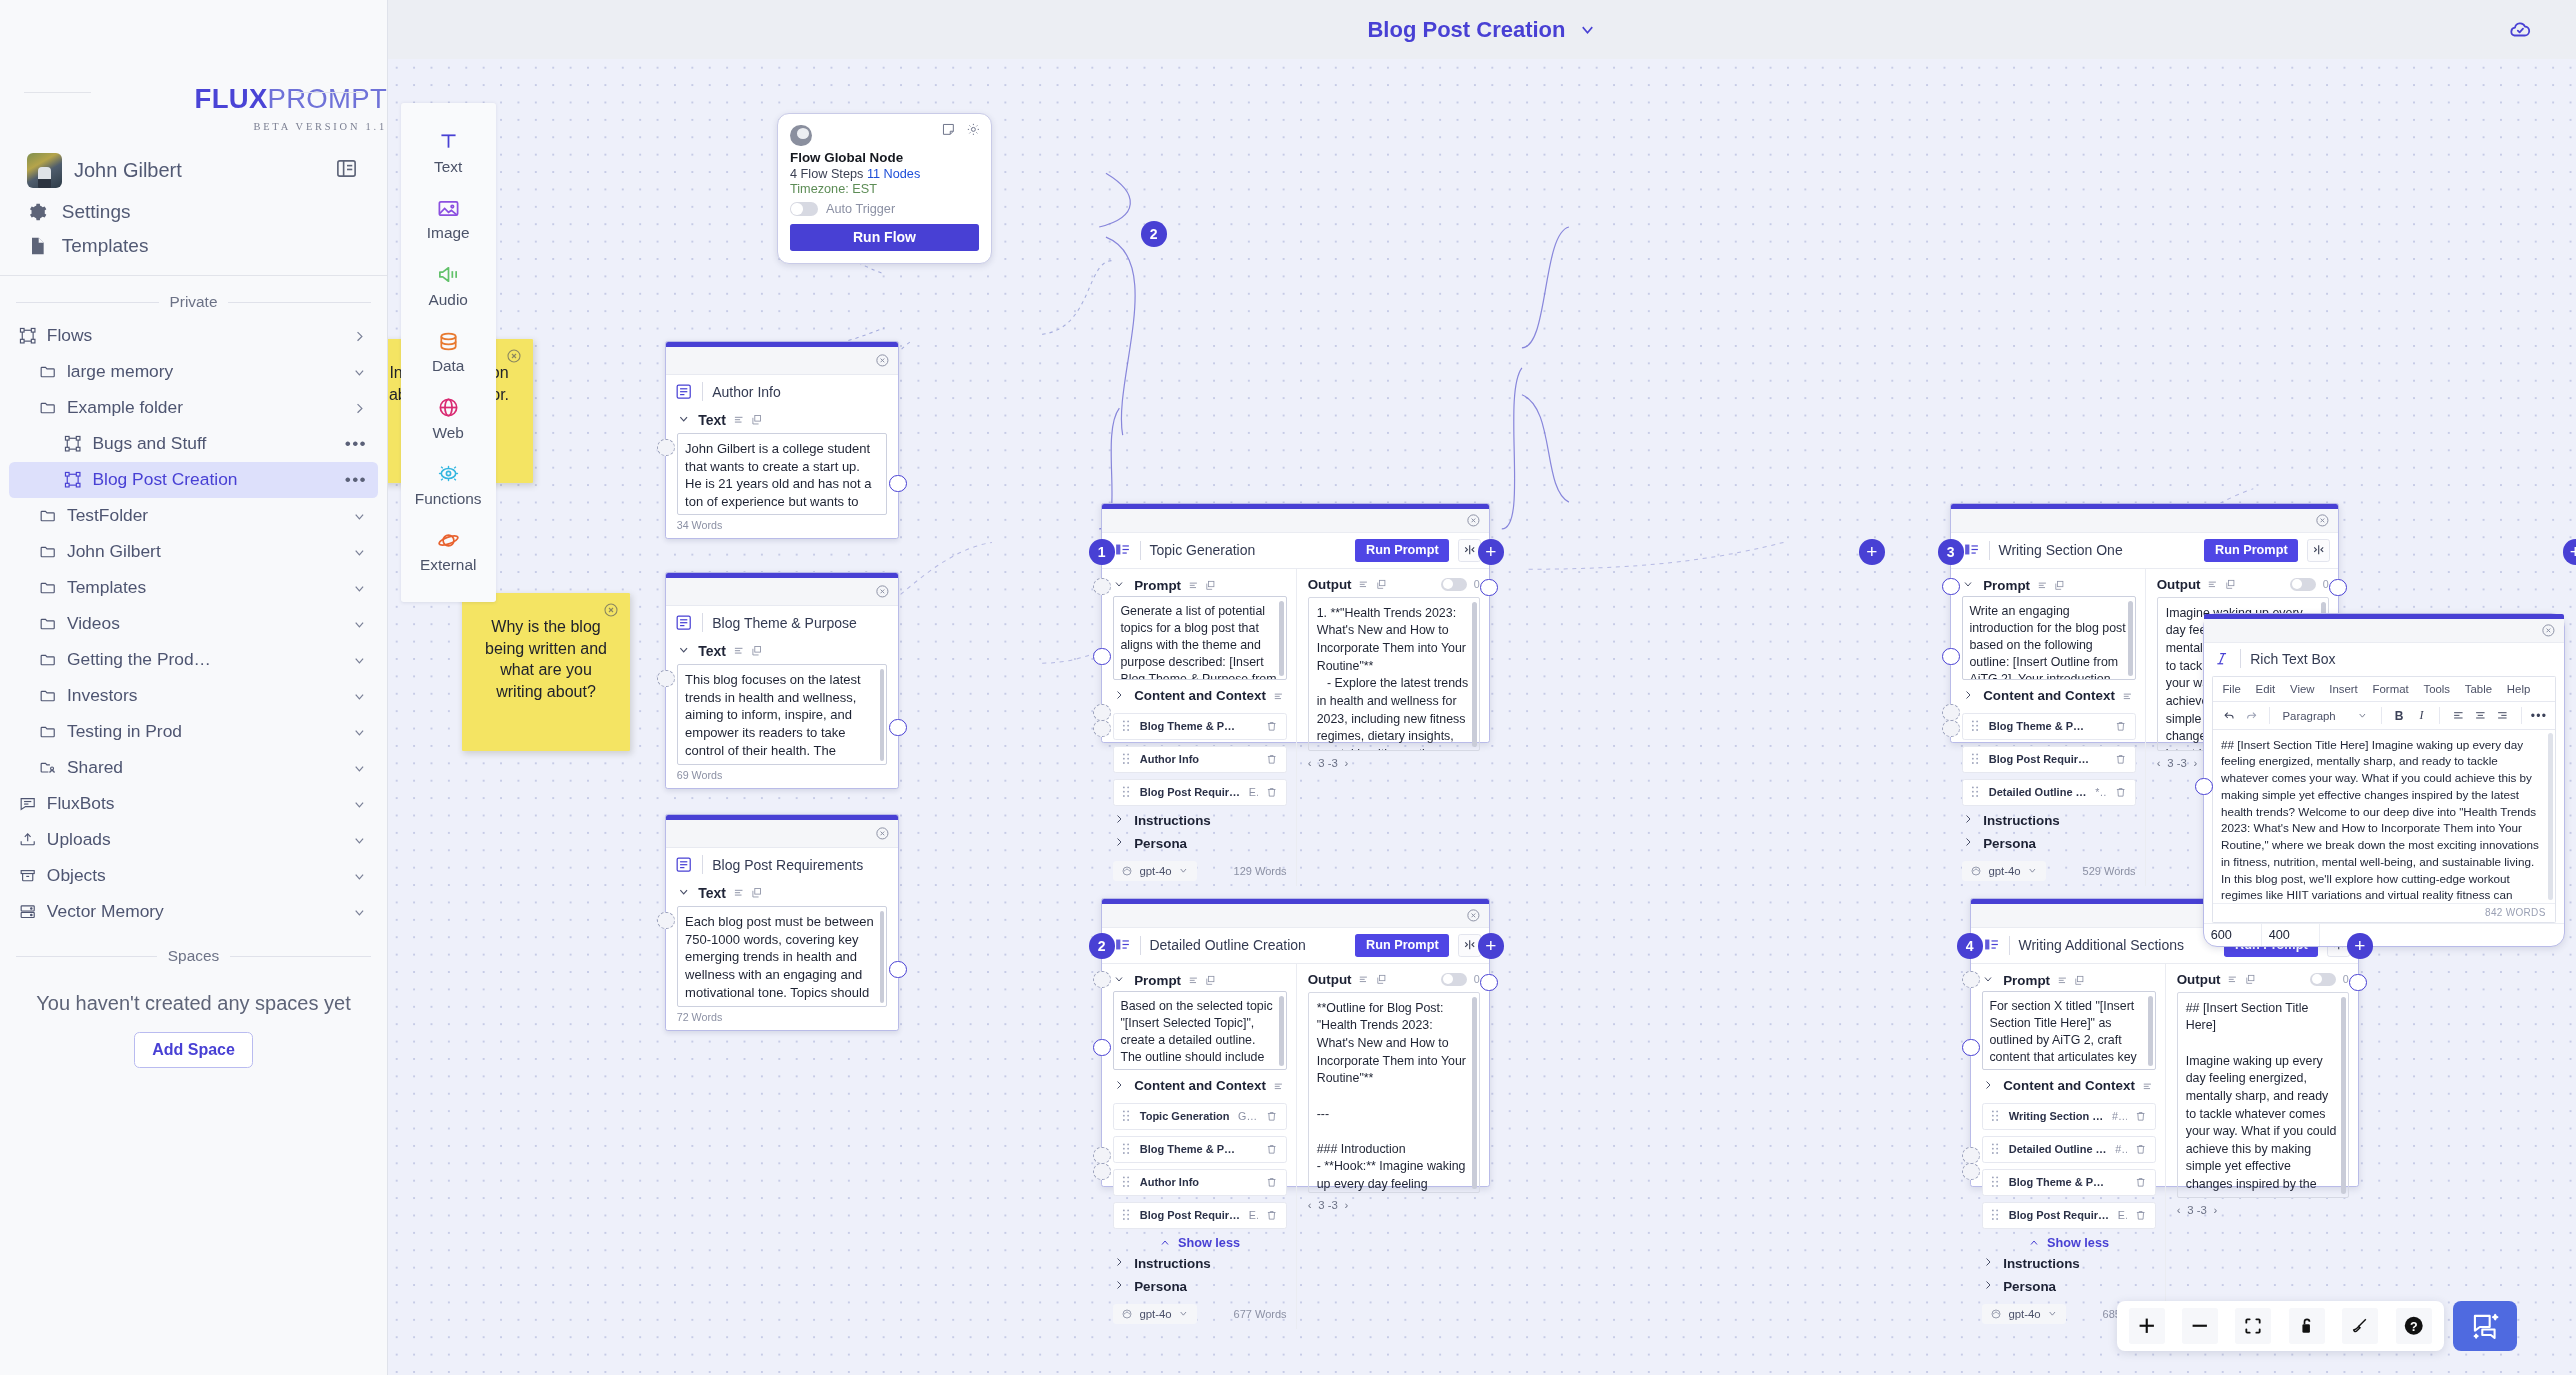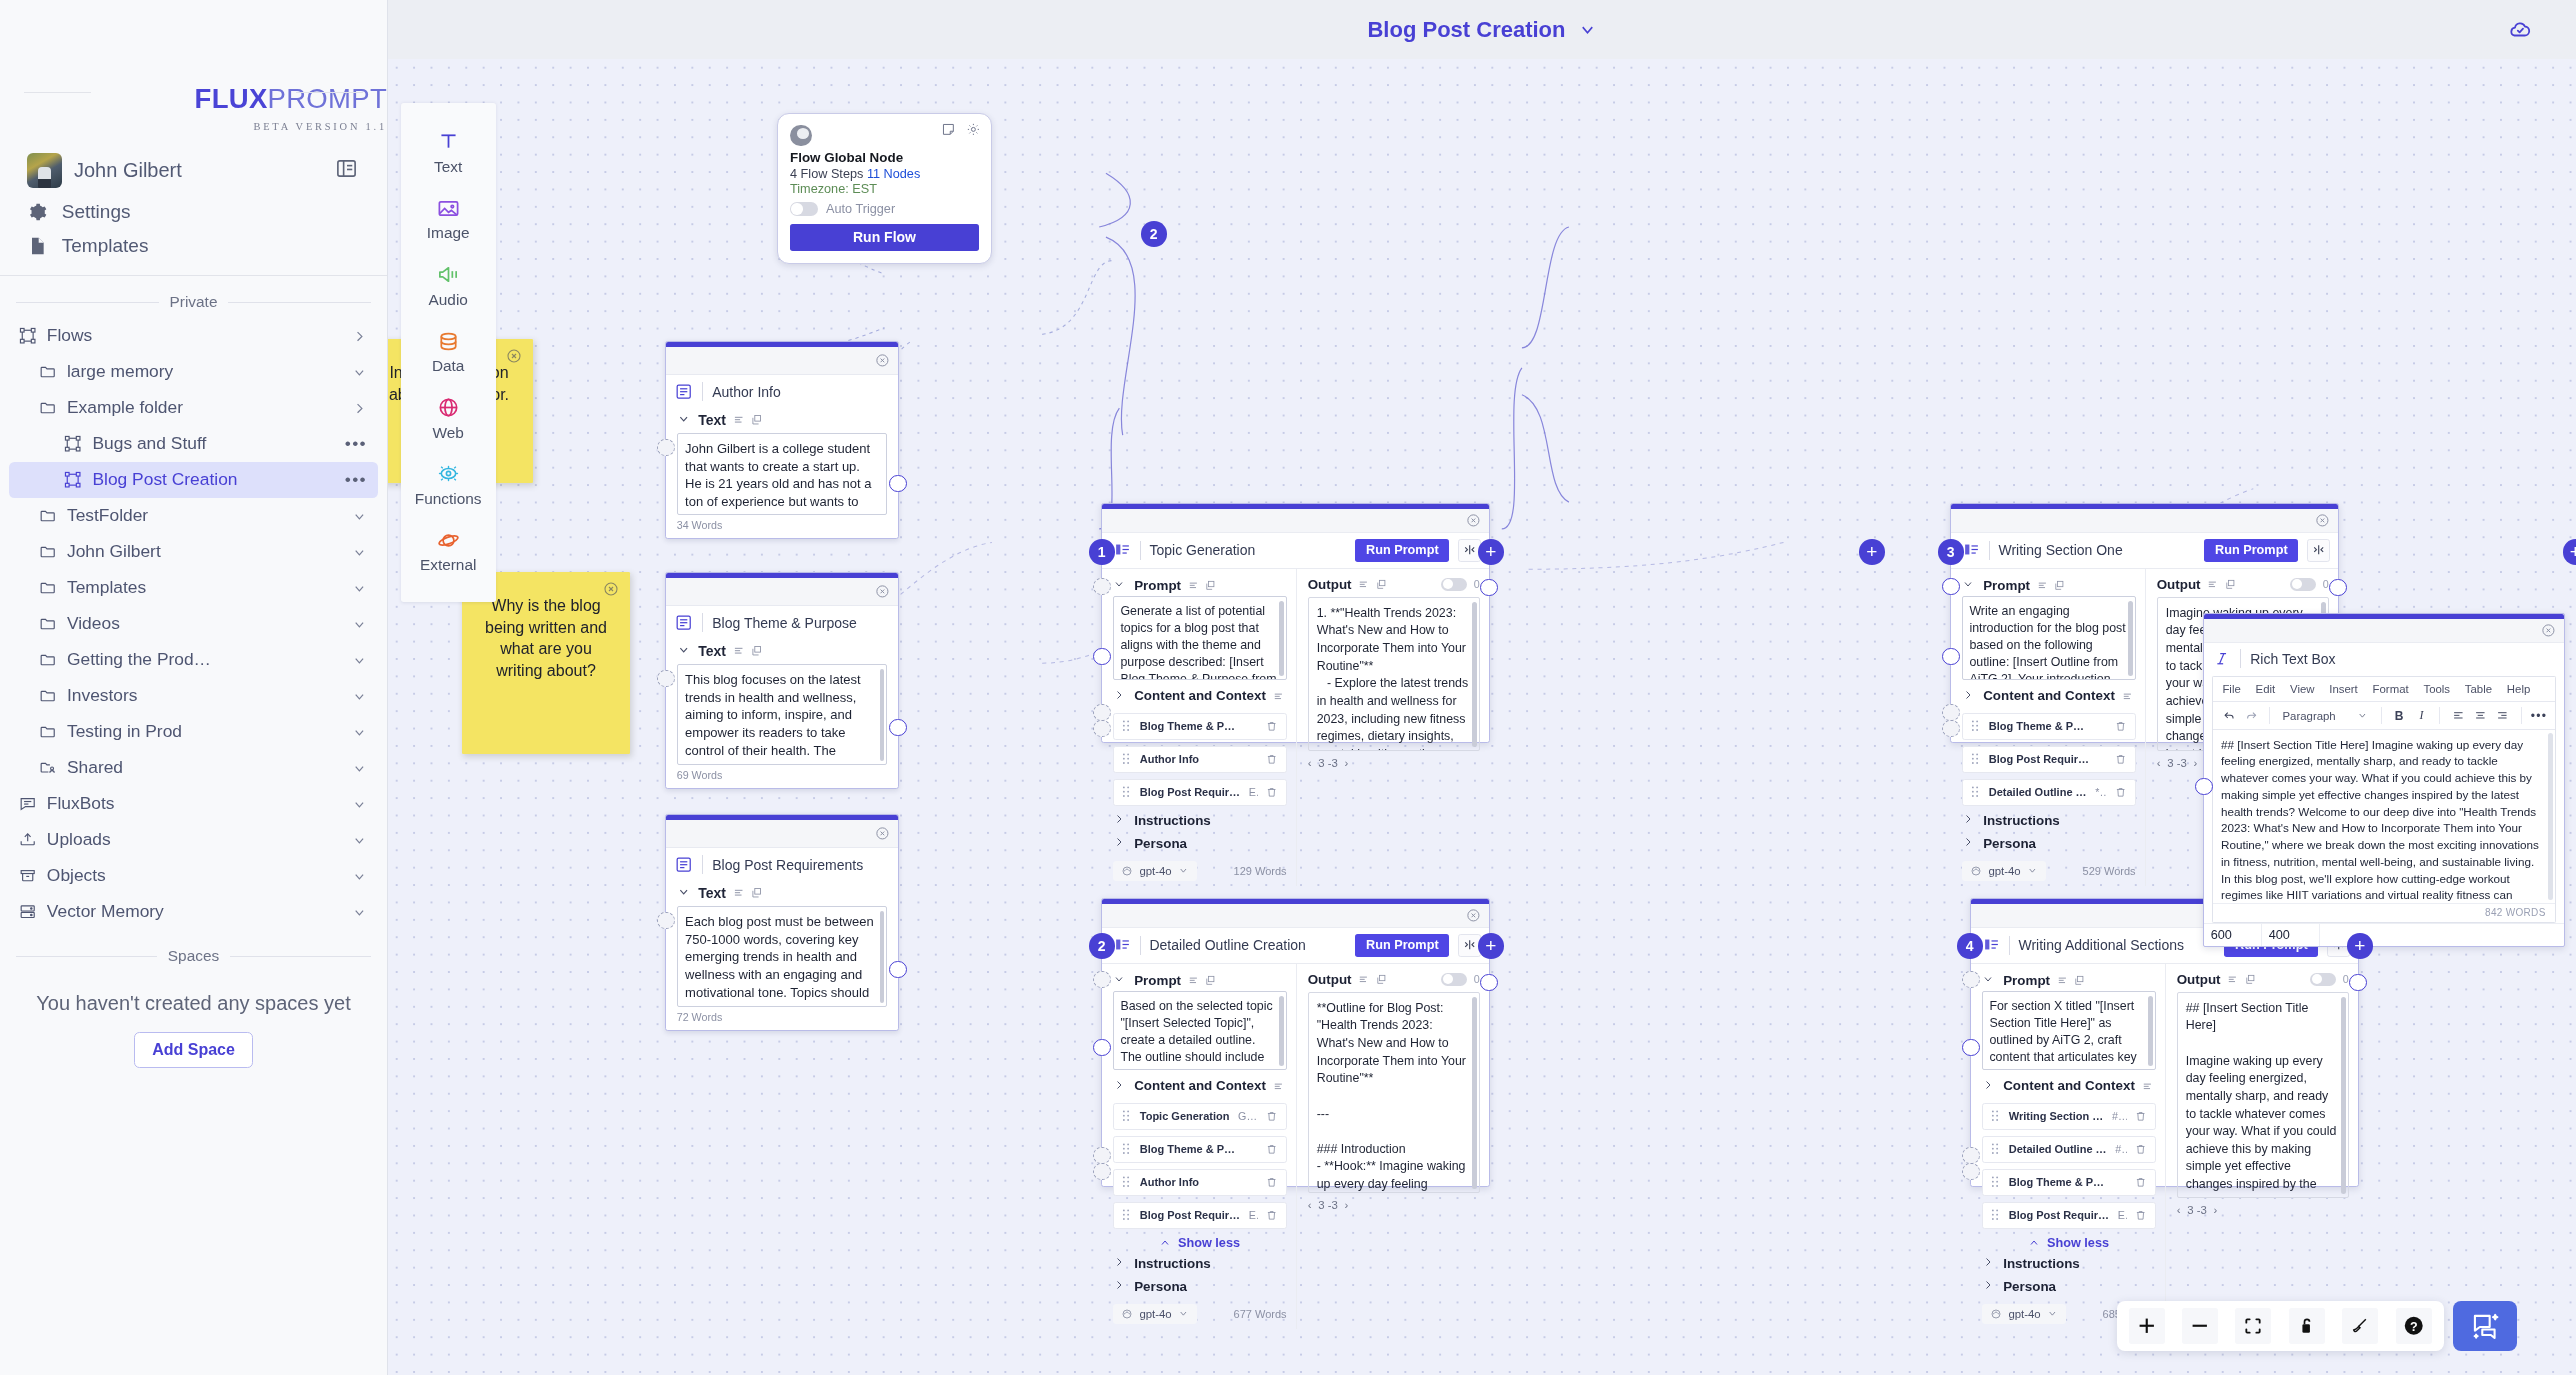--- a/index.html
+++ b/index.html
@@ -198,21 +198,21 @@
   .out-head b{font-size:13.4px;color:#1c2134;}
   .out-head .sp{flex:1;}
   .out-toggle{width:25.5px;height:12.7px;border-radius:6.7px;background:#d7d9e2;position:relative;}
   .out-toggle:after{content:"";position:absolute;left:1.3px;top:1.3px;width:10px;height:10px;border-radius:50%;background:#fff;}
   .out-num{font-size:10.7px;color:#9aa0b4;}
   .out-box{border:0.7px solid #d6d9e4;border-radius:2px;padding:6.7px 8px;font-size:12.4px;line-height:1.42;
     color:#1e2333;overflow:hidden;position:relative;white-space:pre-wrap;}
   .pager{display:flex;align-items:center;gap:6.7px;padding:5.4px 0 0;font-size:11.4px;color:#6c7286;}
 
   
-  #rtnode{position:absolute;width:362px;background:#fff;border:0.7px solid #b9bbe8;border-radius:2px;
+  #rtnode{position:absolute;width:362px;background:#fff;border:0.7px solid #b9bbe8;border-radius:14px;
     box-shadow:0 2px 7.4px rgba(40,50,90,.14);z-index:8;}
   .rt-menu{display:flex;gap:14.8px;padding:6px 9.4px;border-bottom:0.7px solid #e6e8f0;font-size:11.4px;color:#4b5066;}
   .rt-tools{display:flex;align-items:center;gap:4px;padding:4px 6.7px;border-bottom:0.7px solid #e6e8f0;}
   .rt-tools .tsep{width:0.7px;height:17.4px;background:#e6e8f0;margin:0 4.7px;}
   .rt-tools .tbtn{width:20px;height:19px;display:flex;align-items:center;justify-content:center;color:#3b4158;font-size:12px;}
   .rt-para{display:flex;align-items:center;gap:21.5px;font-size:11.4px;color:#4b5066;padding:0 4px;}
   .rt-body{padding:6.7px 8px;font-size:11.7px;line-height:1.43;color:#22283a;height:173px;overflow:hidden;position:relative;}
   .rt-wc{text-align:right;padding:3.4px 9.4px;font-size:10px;color:#9aa0b4;letter-spacing:0.3px;border-top:0.7px solid #eceef4;}
   .rt-dims{display:flex;border-top:0.7px solid #eceef4;}
   .rt-dims div{width:58px;padding:4px 6.7px;font-size:12.7px;color:#20263a;border-right:0.7px solid #eceef4;}
@@ -656,21 +656,21 @@
       <span class="sclose">
         <svg viewBox="0 0 24 24" width="16" height="16" fill="none" stroke="currentColor" stroke-width="1.6">
             <circle cx="12" cy="12" r="9"></circle>
             <line x1="9" y1="9" x2="15" y2="15"></line>
             <line x1="15" y1="9" x2="9" y2="15"></line>
           </svg>
       </span>
       <div class="stxt">Input information about the author.</div>
     </div>
 
-    <div class="sticky" style="left:74px;top:513px;width:168px;height:182px;">
+    <div class="sticky" style="left:74px;top:534px;width:168px;height:158px;">
       <span class="sclose">
         <svg viewBox="0 0 24 24" width="16" height="16" fill="none" stroke="currentColor" stroke-width="1.6">
             <circle cx="12" cy="12" r="9"></circle>
             <line x1="9" y1="9" x2="15" y2="15"></line>
             <line x1="15" y1="9" x2="9" y2="15"></line>
           </svg>
       </span>
       <div class="stxt">Why is the blog being written and what are you writing about?</div>
     </div>
 

